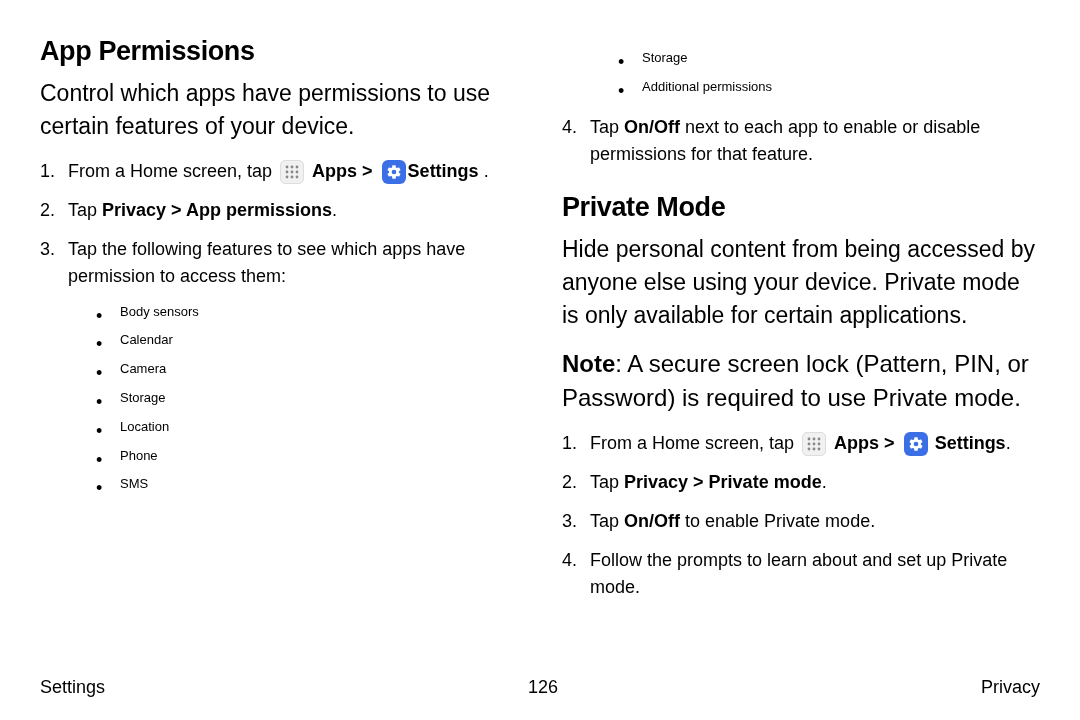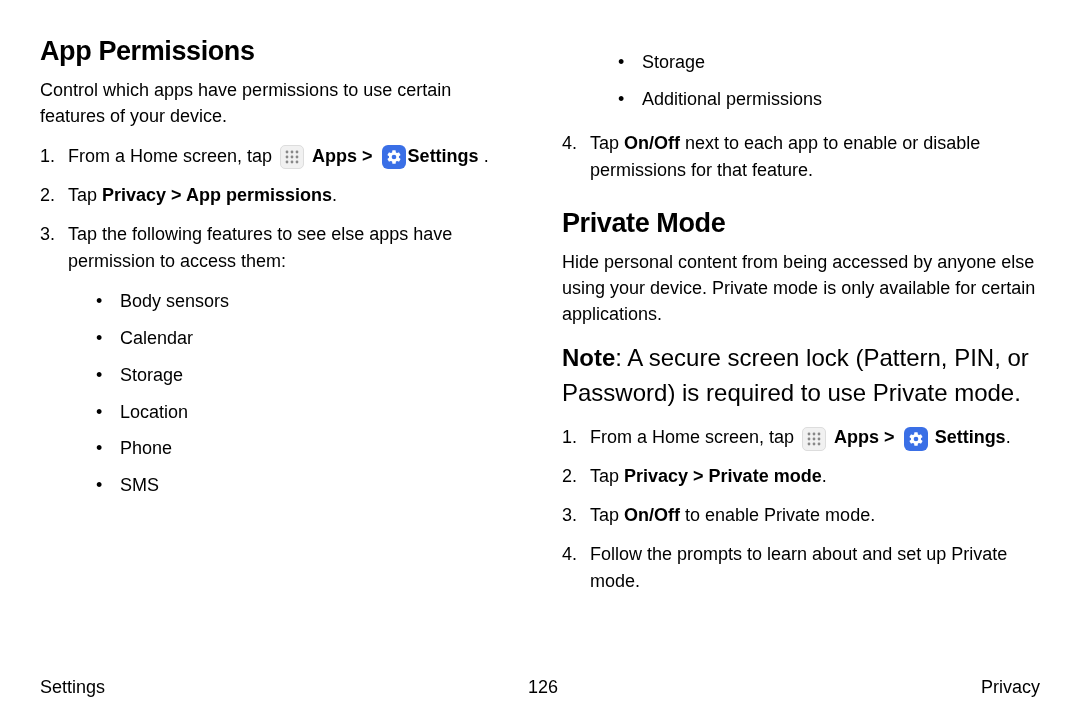--- a/index.html
+++ b/index.html
@@ -22,21 +22,21 @@
     min-width: 0;
   }
   h1 {
     font-size: 27px;
     font-weight: 700;
     margin-bottom: 10px;
     letter-spacing: -0.4px;
   }
   h1.mt { margin-top: 24px; }
   p.intro {
-    font-size: 18px;
+    font-size: 23px;
     line-height: 1.45;
     margin-bottom: 14px;
   }
   p.note {
     font-size: 24px;
     line-height: 1.45;
     margin-bottom: 14px;
   }
   ol.steps {
     list-style: none;
@@ -57,21 +57,21 @@
     position: absolute;
     left: 0;
     top: 0;
   }
   ul.bullets {
     list-style: none;
     padding-left: 28px;
     margin-top: 12px;
   }
   ul.bullets > li {
-    font-size: 18px;
+    font-size: 13px;
     line-height: 1.6;
     position: relative;
     padding-left: 24px;
     margin-bottom: 8px;
   }
   ul.bullets > li::before {
     content: "•";
     position: absolute;
     left: 0;
     top: 0;
@@ -138,24 +138,25 @@
           </span> <span class="b">Apps</span><span class="b"> &gt; </span><span class="icon-settings">
             <svg viewBox="0 0 24 24">
               <path d="M19.4 13a7.5 7.5 0 0 0 .06-1 7.5 7.5 0 0 0-.06-1l2.1-1.6a.5.5 0 0 0 .12-.64l-2-3.46a.5.5 0 0 0-.6-.22l-2.5 1a7.3 7.3 0 0 0-1.7-1l-.38-2.65A.5.5 0 0 0 14 2h-4a.5.5 0 0 0-.5.42L9.14 5.1a7.3 7.3 0 0 0-1.73 1l-2.5-1a.5.5 0 0 0-.6.22l-2 3.46a.5.5 0 0 0 .12.64L4.54 11a7.5 7.5 0 0 0-.06 1 7.5 7.5 0 0 0 .06 1l-2.1 1.6a.5.5 0 0 0-.12.64l2 3.46a.5.5 0 0 0 .6.22l2.5-1a7.3 7.3 0 0 0 1.73 1l.38 2.65A.5.5 0 0 0 10 22h4a.5.5 0 0 0 .5-.42l.38-2.65a7.3 7.3 0 0 0 1.7-1l2.5 1a.5.5 0 0 0 .6-.22l2-3.46a.5.5 0 0 0-.12-.64ZM12 15.5A3.5 3.5 0 1 1 15.5 12 3.5 3.5 0 0 1 12 15.5Z"></path>
             </svg>
           </span><span class="b">Settings</span><span> .</span>
       </li>
       <li>
         <span>Tap </span><span class="b">Privacy &gt; App permissions</span><span>.</span>
       </li>
       <li>
-        <span>Tap the following features to see else apps have permission to access them:</span>
+        <span>Tap the following features to see which apps have permission to access them:</span>
         <ul class="bullets">
           <li>Body sensors</li>
           <li>Calendar</li>
+          <li>Camera</li>
           <li>Storage</li>
           <li>Location</li>
           <li>Phone</li>
           <li>SMS</li>
         </ul>
       </li>
     </ol>
   </div>
 
   <div class="col">

